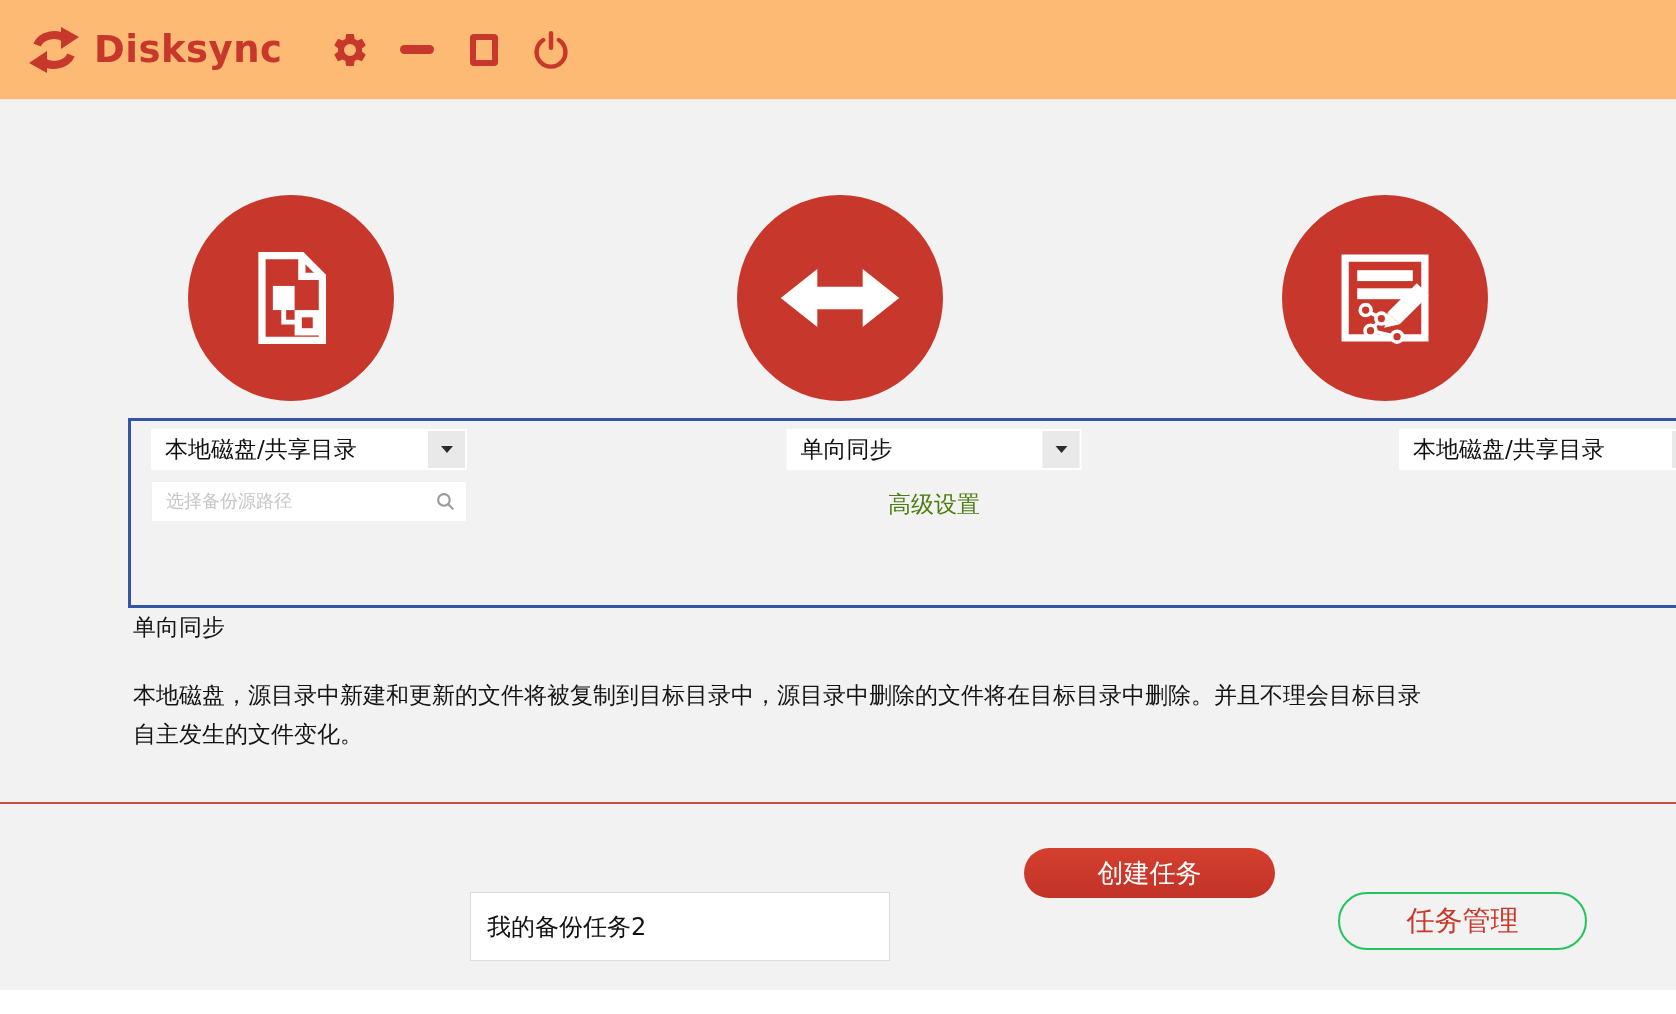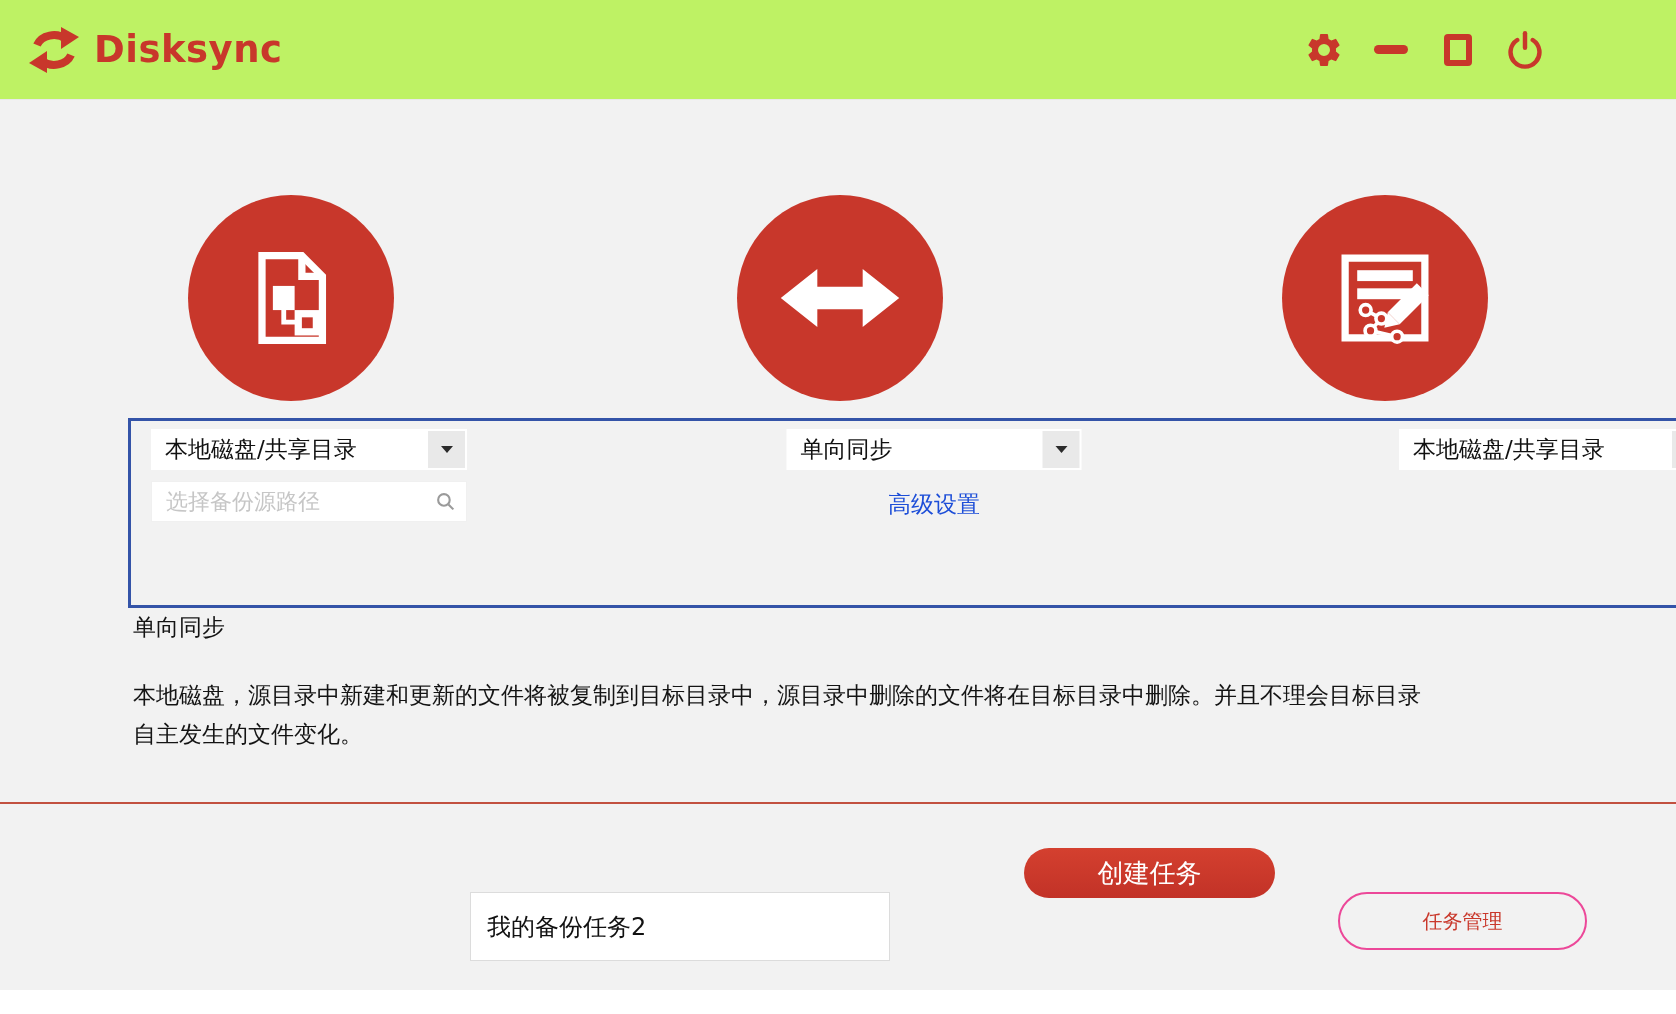--- a/index.html
+++ b/index.html
@@ -8,22 +8,22 @@
     font-family:"DejaVu Sans","Liberation Sans",sans-serif;
     background:#f2f2f2;
     position:relative;
     overflow:hidden;
     color:#1a1a1a;
   }
 
   
   .titlebar{
     position:absolute; top:0; left:0; width:100%; height:100px;
-    background:#bef264; border-bottom:1px solid #e9e9e9;
-    display:flex; align-items:center; justify-content:space-between;
+    background:#fdba74; border-bottom:1px solid #e9e9e9;
+    display:flex; align-items:center; justify-content:flex-start;
     padding:0 131px 0 28px;
     gap:48px;
   }
   .brand{ display:flex; align-items:center; }
   .logo-icon{ width:52px; height:52px; display:flex; align-items:center; }
   .brand-name{
     font-size:37px; font-weight:800; color:#c8372b;
     margin-left:14px; letter-spacing:0.5px;
   }
   .app-title{ font-size:30px; color:#1f1f1f; margin-left:20px; font-weight:500; }
@@ -63,29 +63,29 @@
     position:absolute; right:2px; top:2px; bottom:2px; width:37px;
     background:#e9e9e9; display:flex; align-items:center; justify-content:center;
   }
   .tri-down{
     width:0; height:0; border-left:6px solid transparent;
     border-right:6px solid transparent; border-top:7px solid #2b2b2b; display:block;
   }
   .path-box{ position:relative; margin-top:11px; height:41px; }
   .path-box input{
     width:100%; height:100%; border:1px solid #f0f0f0; background:#ffffff;
-    padding:0 44px 0 14px; font-size:22px; color:#333; outline:none;
+    padding:0 44px 0 14px; font-size:18px; color:#333; outline:none;
     font-family:Liberation Sans, sans-serif;
   }
   .path-box input::placeholder{ color:#c6c6c6; }
   .search-glyph{ position:absolute; right:11px; top:10px; width:21px; height:21px; }
 
   .adv-link{
     display:block; margin-top:19px; text-align:center;
-    font-size:23px; color:#1d4ed8; text-decoration:none; cursor:pointer;
+    font-size:23px; color:#4d7c0f; text-decoration:none; cursor:pointer;
   }
 
   
   .desc-title{ position:absolute; left:133px; top:612px; font-size:23px; color:#141414; }
   .desc-body{
     position:absolute; left:133px; top:676px; width:1300px;
     font-size:23px; line-height:39px; color:#141414;
   }
 
   
@@ -96,21 +96,21 @@
     padding:0 16px; outline:none; font-family:inherit;
   }
   .btn-create{
     position:absolute; left:1024px; top:848px; width:251px; height:50px;
     border:none; border-radius:29px; color:#ffffff; font-size:26px;
     background:linear-gradient(180deg,#d4402f 0%,#c23227 100%);
     cursor:pointer; font-family:inherit;
   }
   .btn-manage{
     position:absolute; left:1338px; top:892px; width:249px; height:58px;
-    border:2px solid #ec4899; border-radius:29px; color:#c9382b; font-size:20px;
+    border:2px solid #22c55e; border-radius:29px; color:#c9382b; font-size:28px;
     background:transparent; cursor:pointer; font-family:inherit;
   }
   .bottom-strip{ position:absolute; left:0; bottom:0; width:100%; height:24px; background:#ffffff; }
 </style>
 </head>
 <body>
 
 <header class="titlebar">
   <div class="brand">
     <span class="logo-icon">

